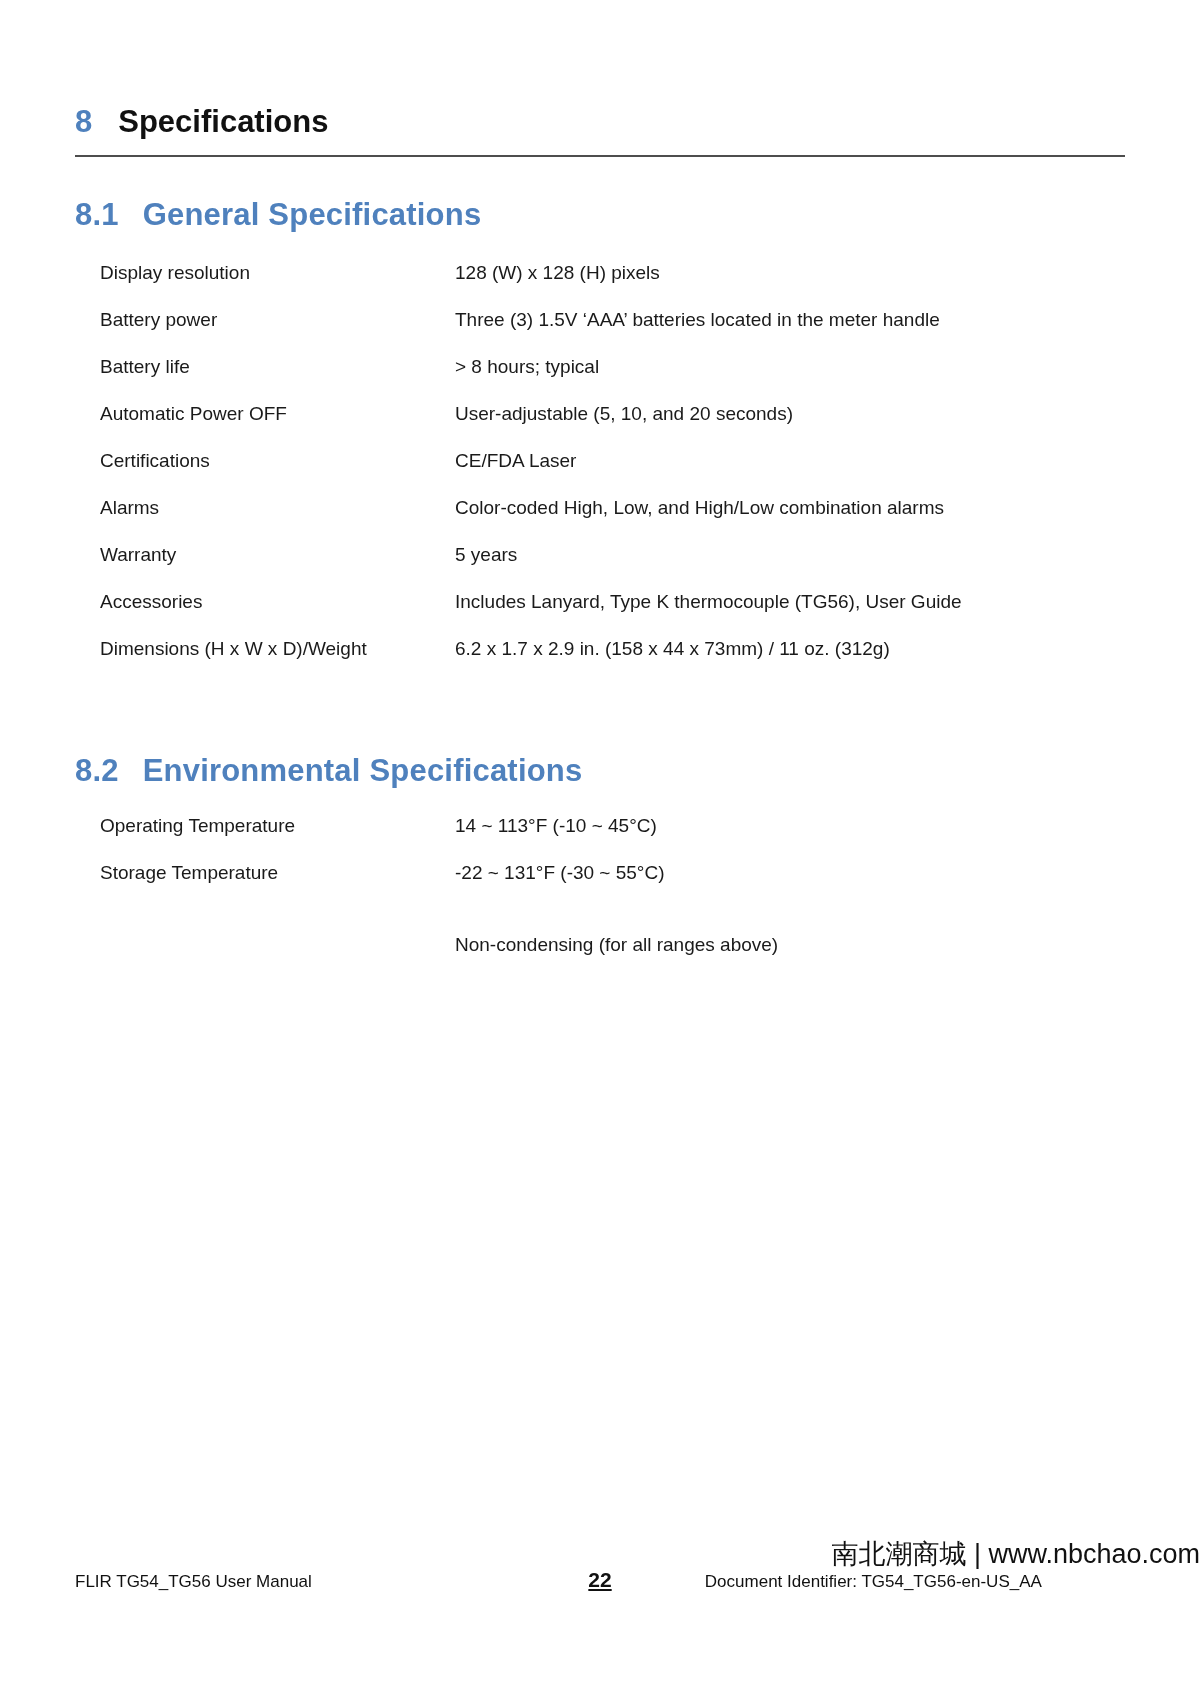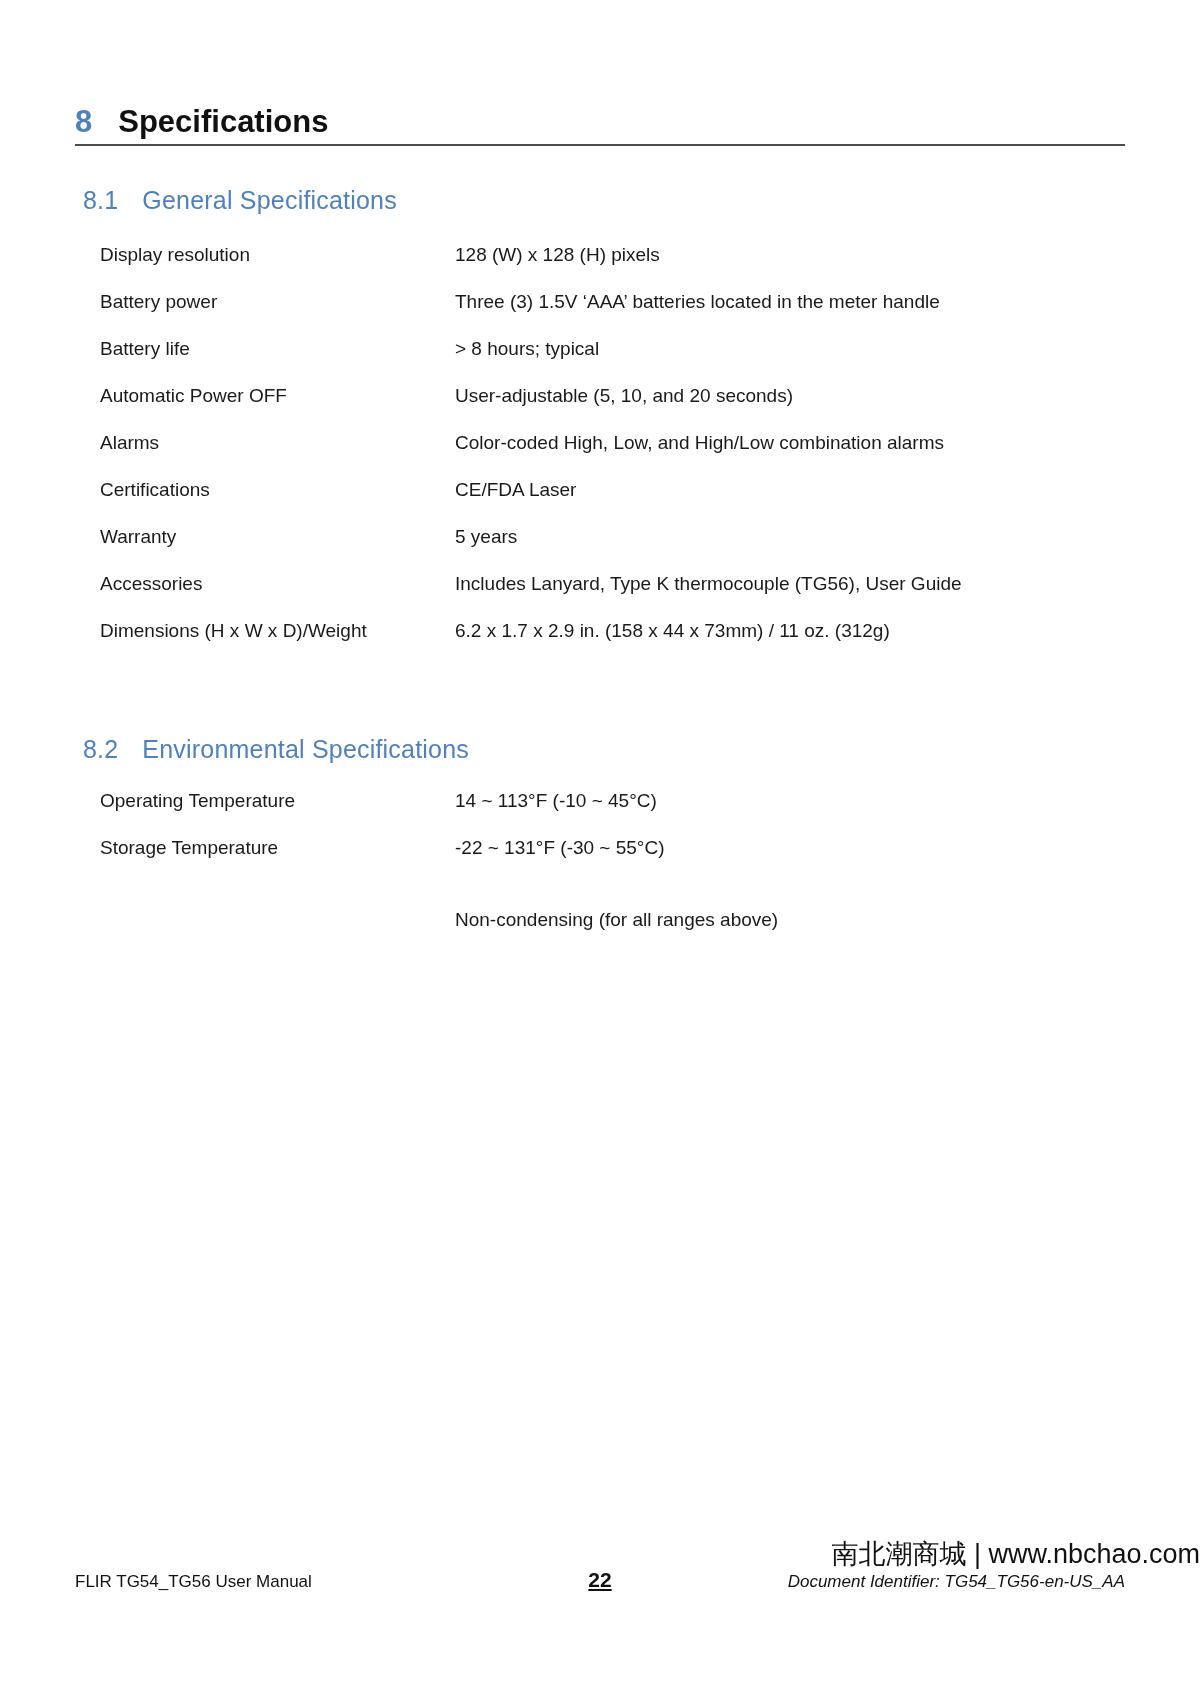--- a/index.html
+++ b/index.html
@@ -12,31 +12,30 @@
     color: #1a1a1a;
     overflow: hidden;
   }
   .page { position: absolute; inset: 0; padding: 0 75px; }
 
   .doc-title {
     margin-top: 104px;
     font-size: 31px;
     font-weight: 700;
     color: #111111;
-    padding-bottom: 4px;
+    padding-bottom: 15px;
     border-bottom: 2px solid #4d4d4d;
   }
   .doc-title .num { color: #4f81bd; margin-right: 26px; }
 
   .section-heading {
-    font-size: 25px;
-    font-weight: 400;
+    font-size: 31px;
+    font-weight: 700;
     color: #4f81bd;
     letter-spacing: 0.2px;
-    margin-left: 8px;
   }
   .section-heading .sec-num { margin-right: 24px; }
 
   #section-general { margin-top: 40px; }
   #section-env { margin-top: 93px; }
 
   .spec-table { margin-top: 29px; padding-left: 25px; }
   #section-env .spec-table { margin-top: 26px; }
 
   .spec-row {
@@ -54,21 +53,21 @@
     left: 75px;
     right: 75px;
     top: 1568px;
     display: flex;
     align-items: baseline;
     font-size: 17px;
     color: #111111;
   }
   .footer-left  { flex: 1; text-align: left; }
   .footer-page  { flex: 0 0 auto; font-size: 21px; font-weight: 700; padding: 0 10px; text-decoration: underline; }
-  .footer-right { flex: 1; text-align: right; font-style: italic; }
+  .footer-right { flex: 1; text-align: center; }
 
   .watermark {
     position: absolute;
     left: 0;
     right: 0;
     top: 1536px;
     text-align: right;
     font-size: 27px;
     color: #111111;
   }
@@ -97,26 +96,26 @@
       </div>
       <div class="spec-row">
         <div class="spec-label">Battery life</div>
         <div class="spec-value">&gt; 8 hours; typical</div>
       </div>
       <div class="spec-row">
         <div class="spec-label">Automatic Power OFF</div>
         <div class="spec-value">User-adjustable (5, 10, and 20 seconds)</div>
       </div>
       <div class="spec-row">
+        <div class="spec-label">Certifications</div>
+        <div class="spec-value">CE/FDA Laser</div>
+      </div>
+      <div class="spec-row">
         <div class="spec-label">Alarms</div>
         <div class="spec-value">Color-coded High, Low, and High/Low combination alarms</div>
-      </div>
-      <div class="spec-row">
-        <div class="spec-label">Certifications</div>
-        <div class="spec-value">CE/FDA Laser</div>
       </div>
       <div class="spec-row">
         <div class="spec-label">Warranty</div>
         <div class="spec-value">5 years</div>
       </div>
       <div class="spec-row">
         <div class="spec-label">Accessories</div>
         <div class="spec-value">Includes Lanyard, Type K thermocouple (TG56), User Guide</div>
       </div>
       <div class="spec-row">

